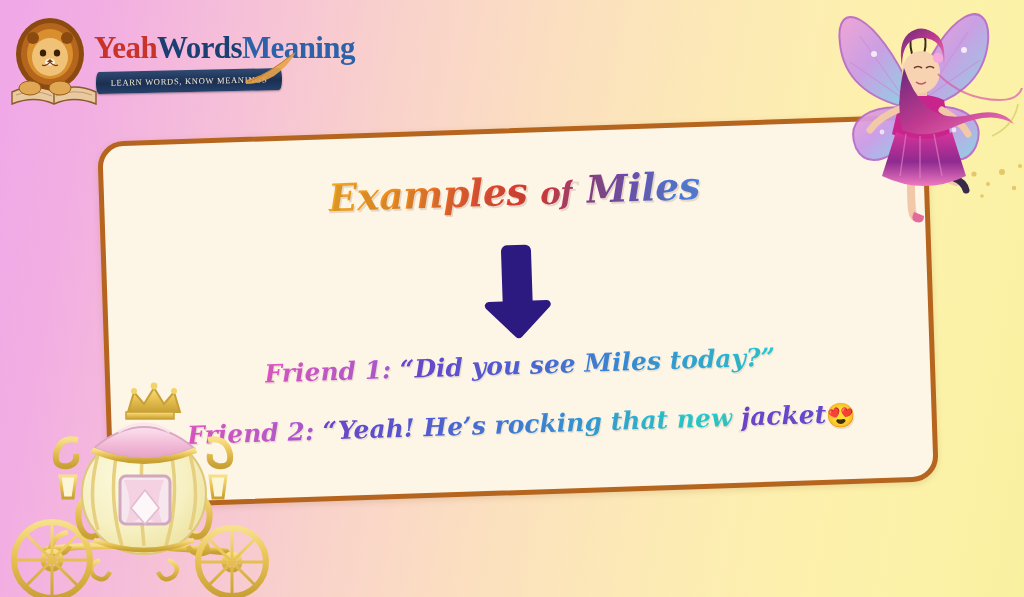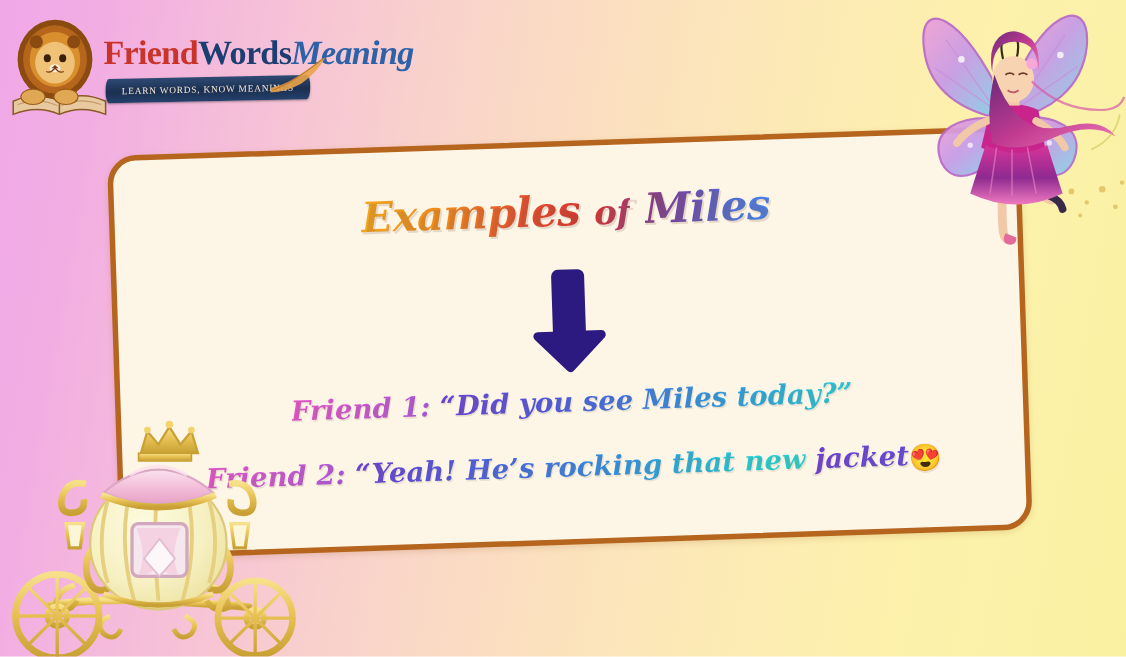--- a/index.html
+++ b/index.html
@@ -49,21 +49,21 @@
     top: 26px;
     font-family: "Liberation Serif", serif;
     font-weight: bold;
     font-size: 31px;
     letter-spacing: -0.6px;
     white-space: nowrap;
     line-height: 1;
   }
   .lg-daily   { color: #c9342a; }
   .lg-word    { color: #1c3f73; }
-  .lg-meaning { color: #2d62a8; font-style: italic; }
+  .lg-meaning { color: #2d62a8; }
 
   #logo-ribbon {
     position: absolute;
     left: 88px;
     top: 64px;
     width: 186px;
     height: 22px;
     background: linear-gradient(180deg, #2e4a73 0%, #1b2f50 55%, #24406b 100%);
     border-radius: 3px / 10px;
     box-shadow: 0 1px 2px rgba(0,0,0,.35);
@@ -261,21 +261,21 @@
       <ellipse cx="49" cy="41" rx="3.2" ry="3.6" fill="#3b2008"></ellipse>
       <ellipse cx="42" cy="50" rx="5" ry="3.6" fill="#fdf0dc"></ellipse>
       <path d="M42 47 l-3.2 3 h6.4 Z" fill="#7a3a12"></path>
       <path d="M42 50 q-4 5 -8 3 M42 50 q4 5 8 3" stroke="#7a3a12" stroke-width="1.2" fill="none"></path>
 
       <ellipse cx="25" cy="26" rx="6" ry="6" fill="#8a4a10"></ellipse>
       <ellipse cx="59" cy="26" rx="6" ry="6" fill="#8a4a10"></ellipse>
     </svg>
 
     <div id="logo-wordmark">
-      <span class="lg-daily">Friend</span><span class="lg-word">Words</span><span class="lg-meaning">Meaning</span>
+      <span class="lg-daily">Yeah</span><span class="lg-word">Words</span><span class="lg-meaning">Meaning</span>
     </div>
 
     <div id="logo-ribbon">
       <div id="logo-tagline">Learn Words, Know Meanings</div>
     </div>
 
     <svg id="logo-feather" viewBox="0 0 54 40">
       <path d="M2 30 Q20 26 38 12 Q48 5 52 2 Q44 16 30 26 Q16 34 2 34 Z" fill="#e8a34a" opacity=".9"></path>
       <path d="M4 32 Q24 24 50 3" stroke="#c07a22" stroke-width="1" fill="none"></path>
     </svg>

